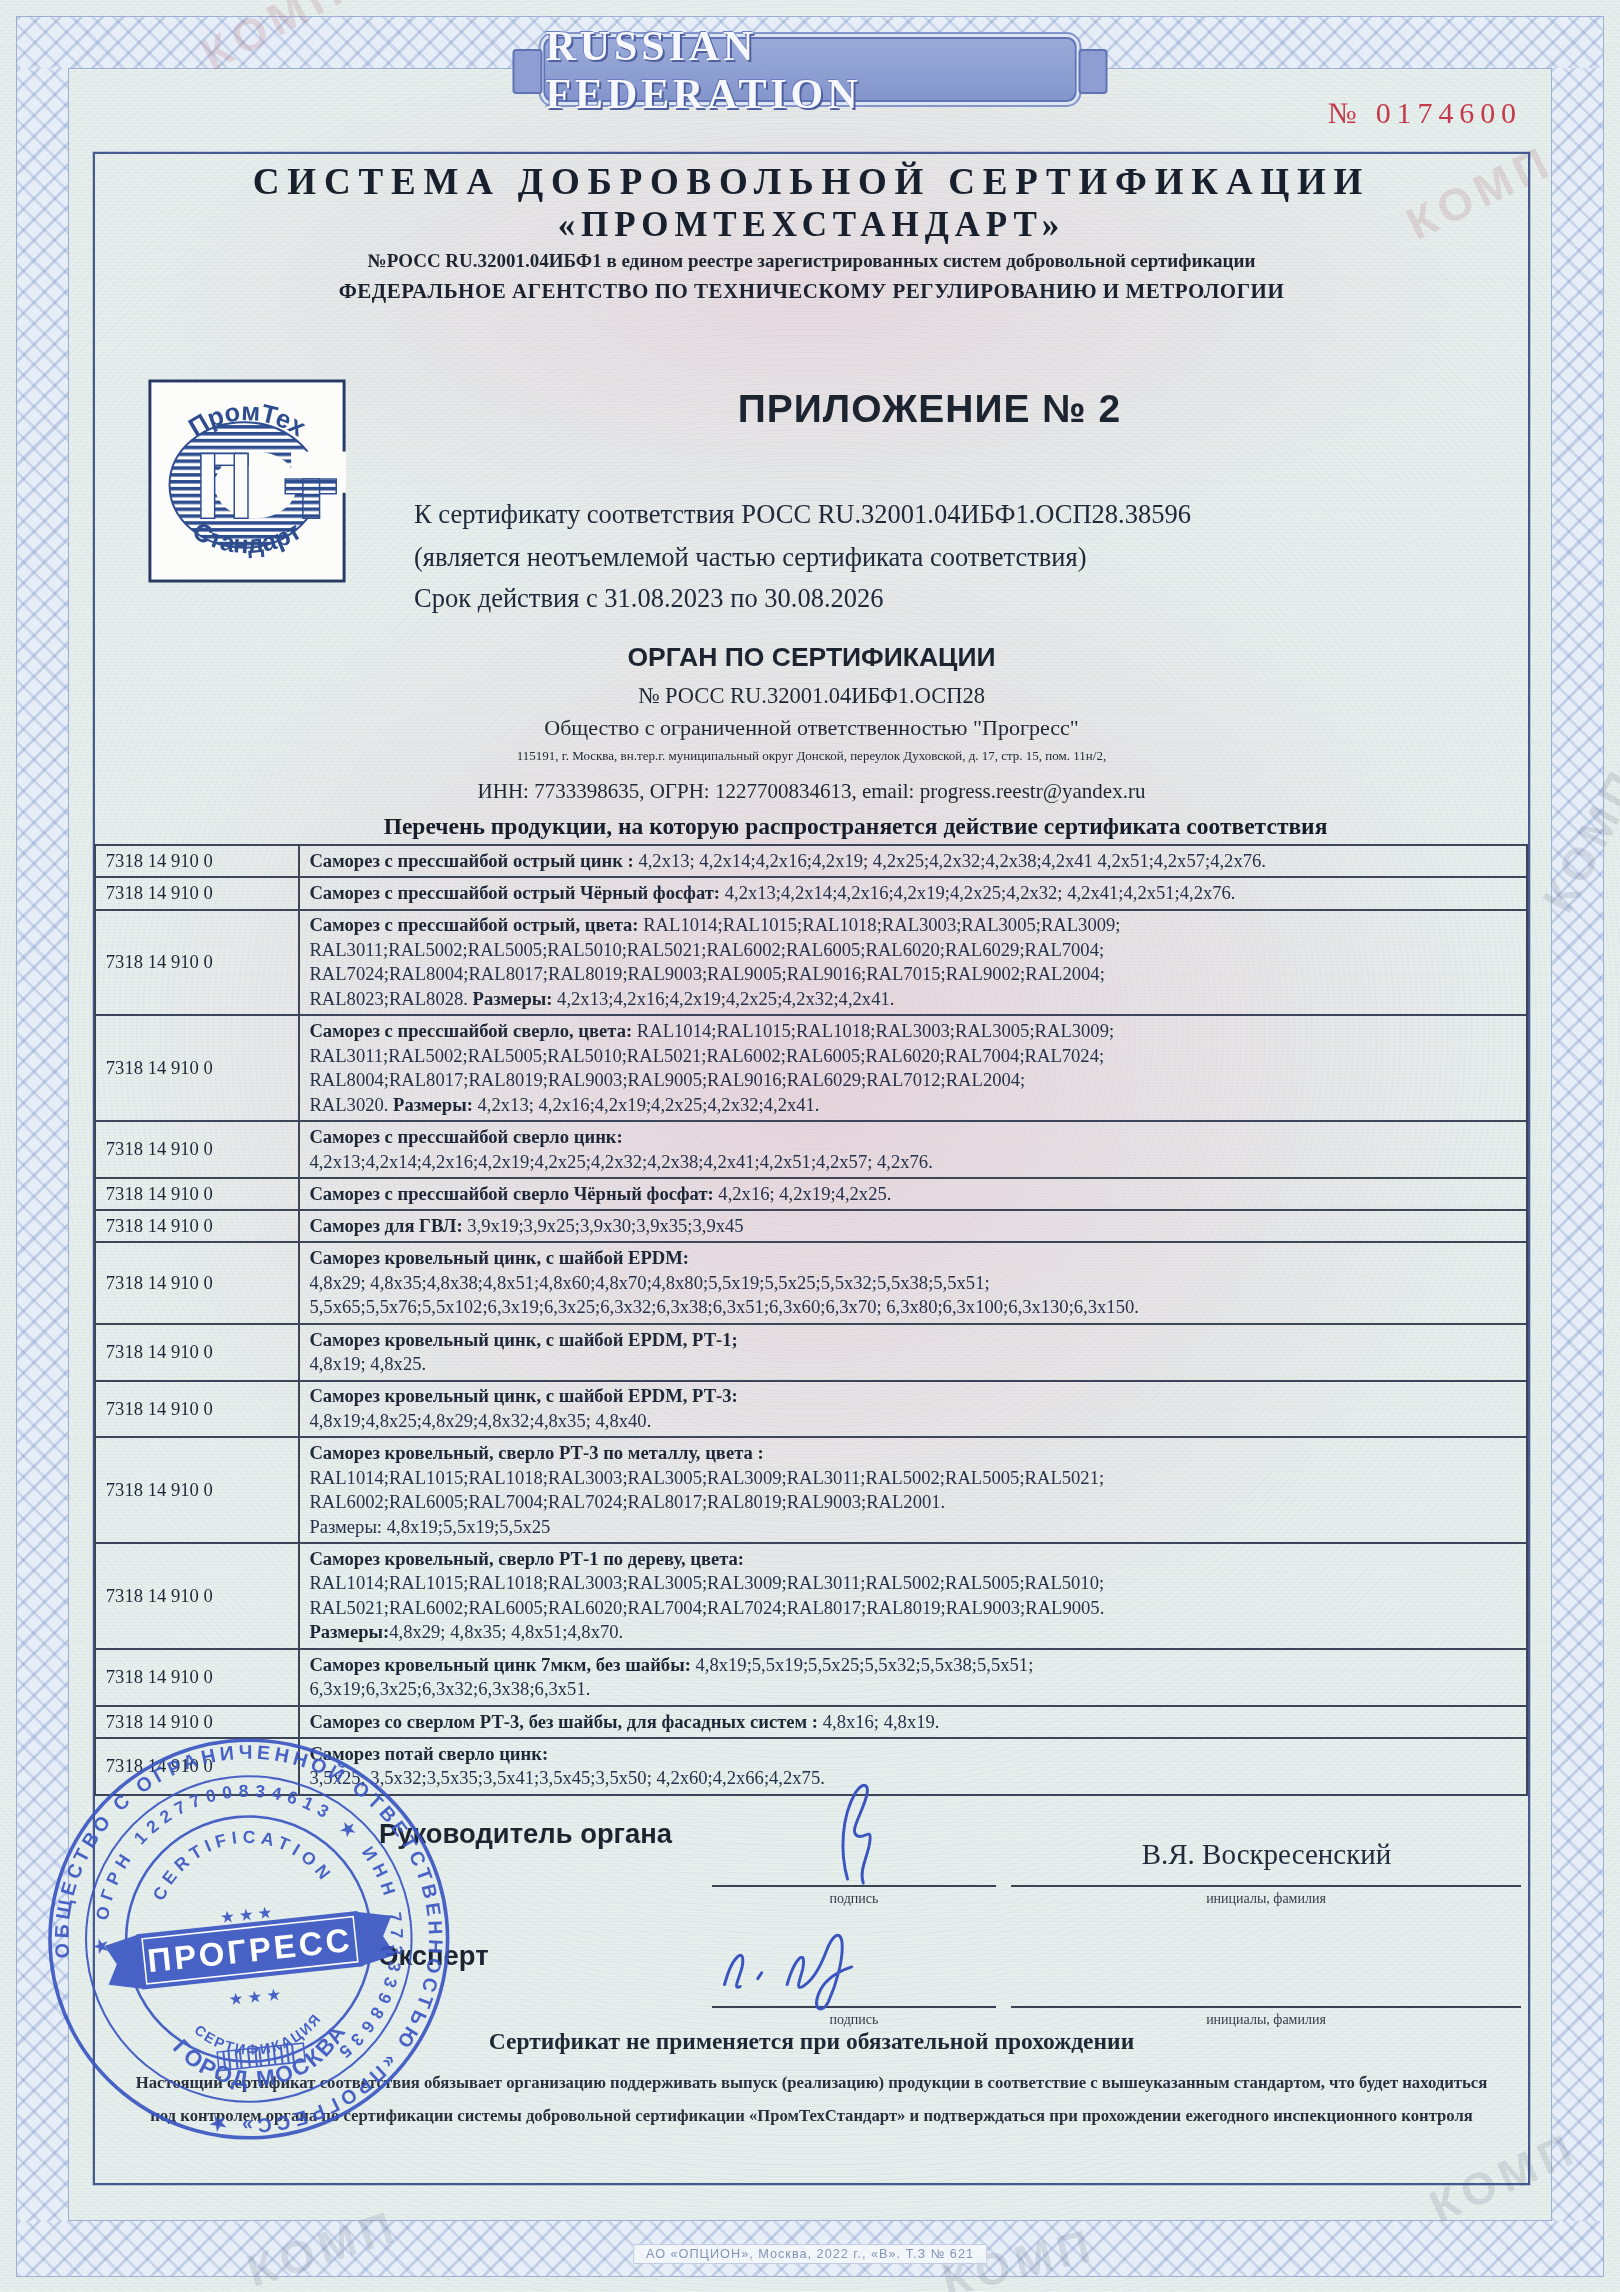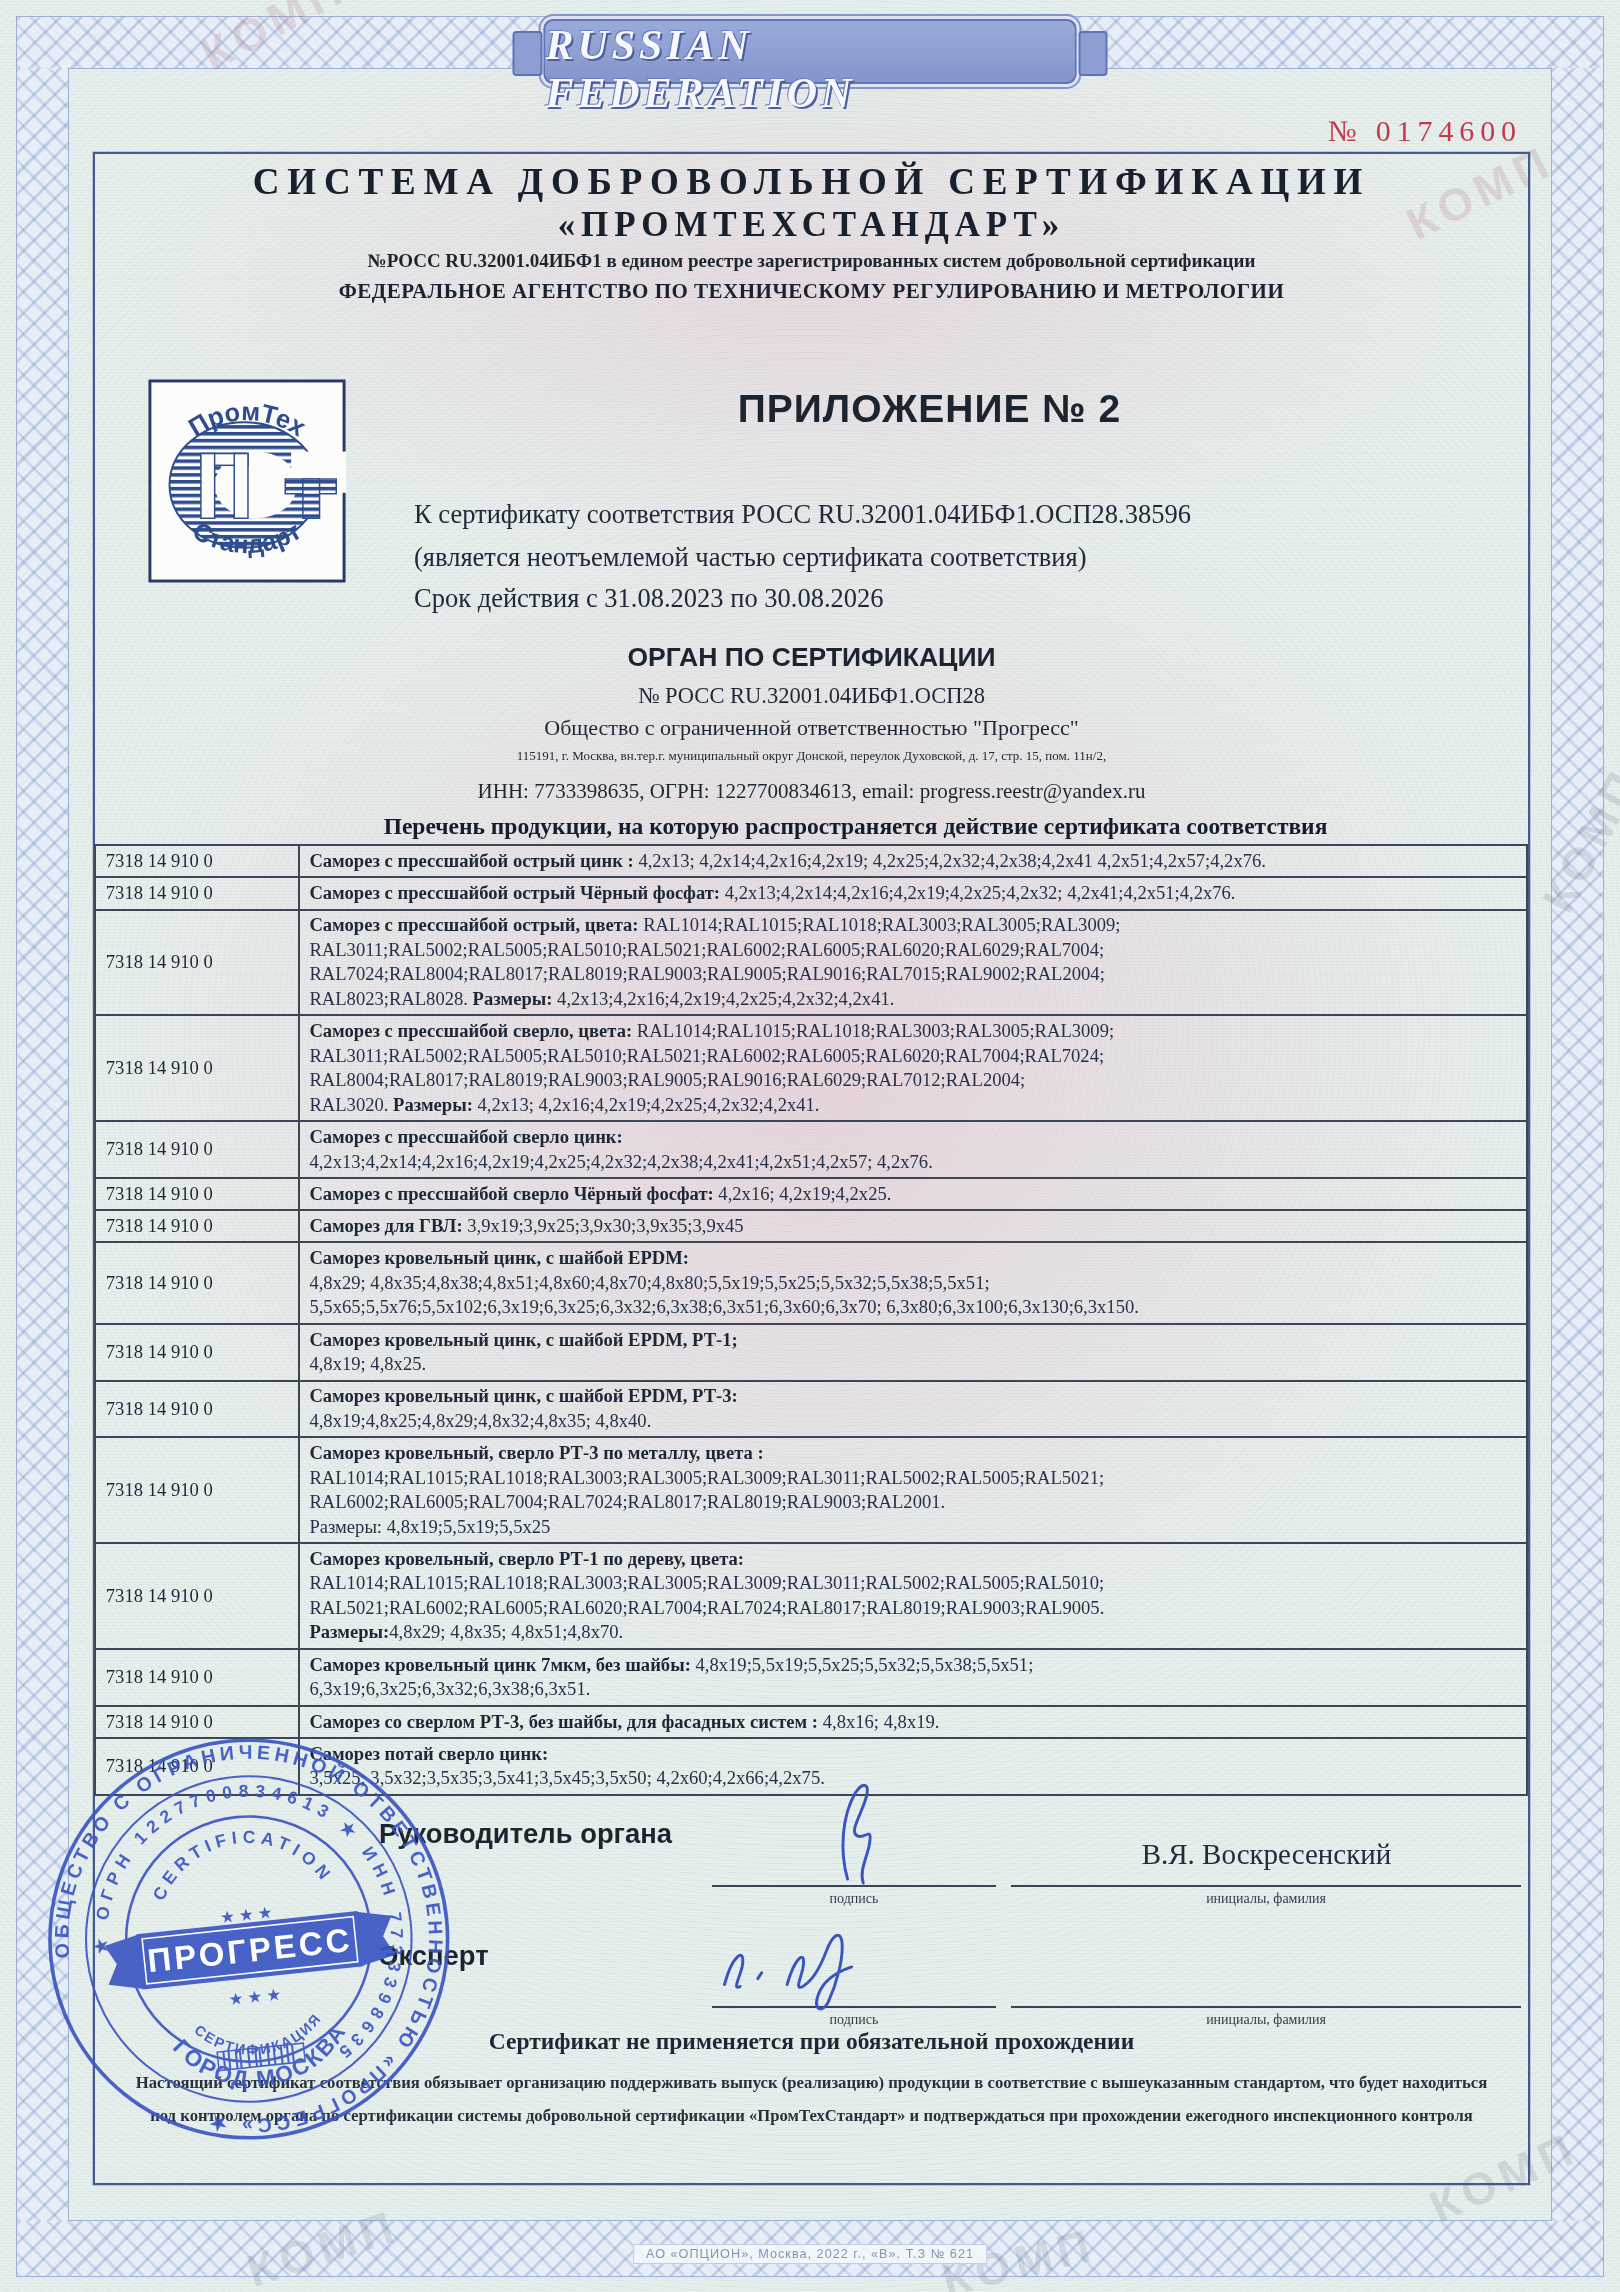--- a/index.html
+++ b/index.html
@@ -19,31 +19,31 @@
       repeating-linear-gradient(135deg, rgba(151,172,212,.45) 0 2.9px, rgba(235,240,248,.25) 2.9px 14.7px),
       repeating-linear-gradient(45deg, rgba(151,172,212,.45) 0 2.9px, rgba(235,240,248,.25) 2.9px 14.7px),
       #e4ebf5;}
   .band.top{left:0;right:0;top:0;height:51px;border-bottom:1.5px solid #9db0d4;}
   .band.bottom{left:0;right:0;bottom:0;height:55px;border-top:1.5px solid #9db0d4;}
   .band.left{left:0;top:51px;bottom:55px;width:51px;border-right:1.5px solid #9db0d4;}
   .band.right{right:0;top:51px;bottom:55px;width:51px;border-left:1.5px solid #9db0d4;}
   .frame{position:absolute; left:93px; top:152px; width:1433px; height:2029px;
          border:2.9px solid #44598f; box-shadow:0 0 0 1px rgba(68,89,143,.25);}
   
-  .banner{position:absolute; top:19px; left:50%; transform:translateX(-50%);
+  .banner{position:absolute; top:37px; left:50%; transform:translateX(-50%);
     width:529px; height:61px; background:linear-gradient(#9aaad8,#8495cc);
     border:2.9px solid #5f73b5; border-radius:9.8px; box-shadow:0 0 0 2.9px #dde4f2, 0 0 0 4.9px #8495cc;
-    display:flex; justify-content:center;font-style:italic;}
+    display:flex; align-items:center; justify-content:center;}
   .banner:before,.banner:after{content:""; position:absolute; top:9.8px; width:25.5px; height:41px;
     background:#8e9ed2; border:2px solid #5f73b5; border-radius:3.9px;}
   .banner:before{left:-33px;} .banner:after{right:-33px;}
   .banner span{font-family:"Liberation Serif",serif; font-weight:bold; font-size:42px; letter-spacing:3.9px;
     color:#f6f8fd; text-shadow:2px 2px 0 #4d5f9e, -1px -1px 0 #6b7ec0;}
   
-  .doc-number{position:absolute; top:114px; right:98px; font-size:30px; letter-spacing:5.9px;
+  .doc-number{position:absolute; top:96px; right:98px; font-size:30px; letter-spacing:5.9px;
     color:#c53a4b; font-family:"Liberation Serif",serif;}
   .abs{position:absolute;}
   .ctr{left:0; width:100%; text-align:center;}
   .t-main{font-weight:bold; font-size:37px; letter-spacing:7.8px; color:#18202d;}
   .t-main2{font-weight:bold; font-size:35px; letter-spacing:5.9px; color:#18202d;}
   .t-reg{font-weight:bold; font-size:19px; color:#1d2531;text-align:center;}
   .t-agency{font-weight:bold; font-size:21px; color:#1a222f; letter-spacing:0.5px;}
   .t-appendix{font-family:"Liberation Sans",sans-serif; font-weight:bold; font-size:39px; color:#1c2430;
     letter-spacing:1px; transform:translateX(118px);}
   .cert-line{font-size:26.5px; color:#20293a;}

